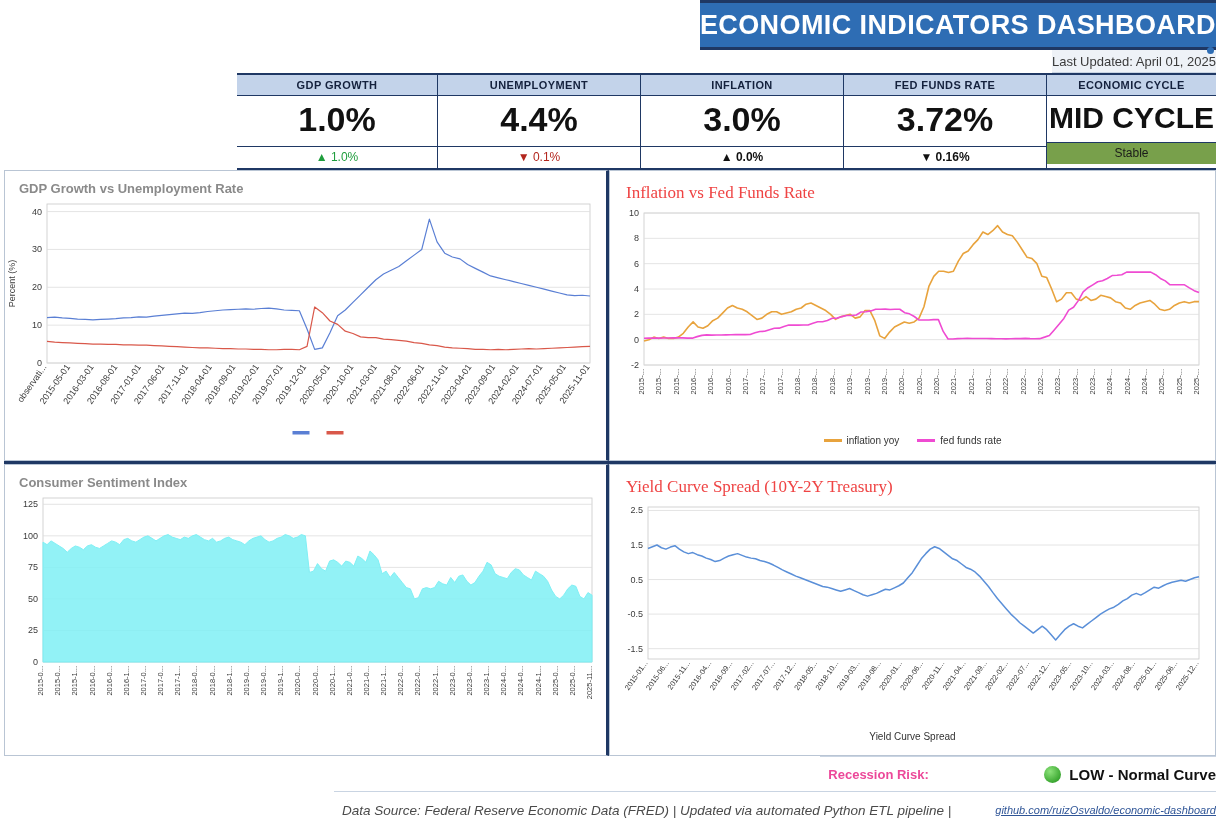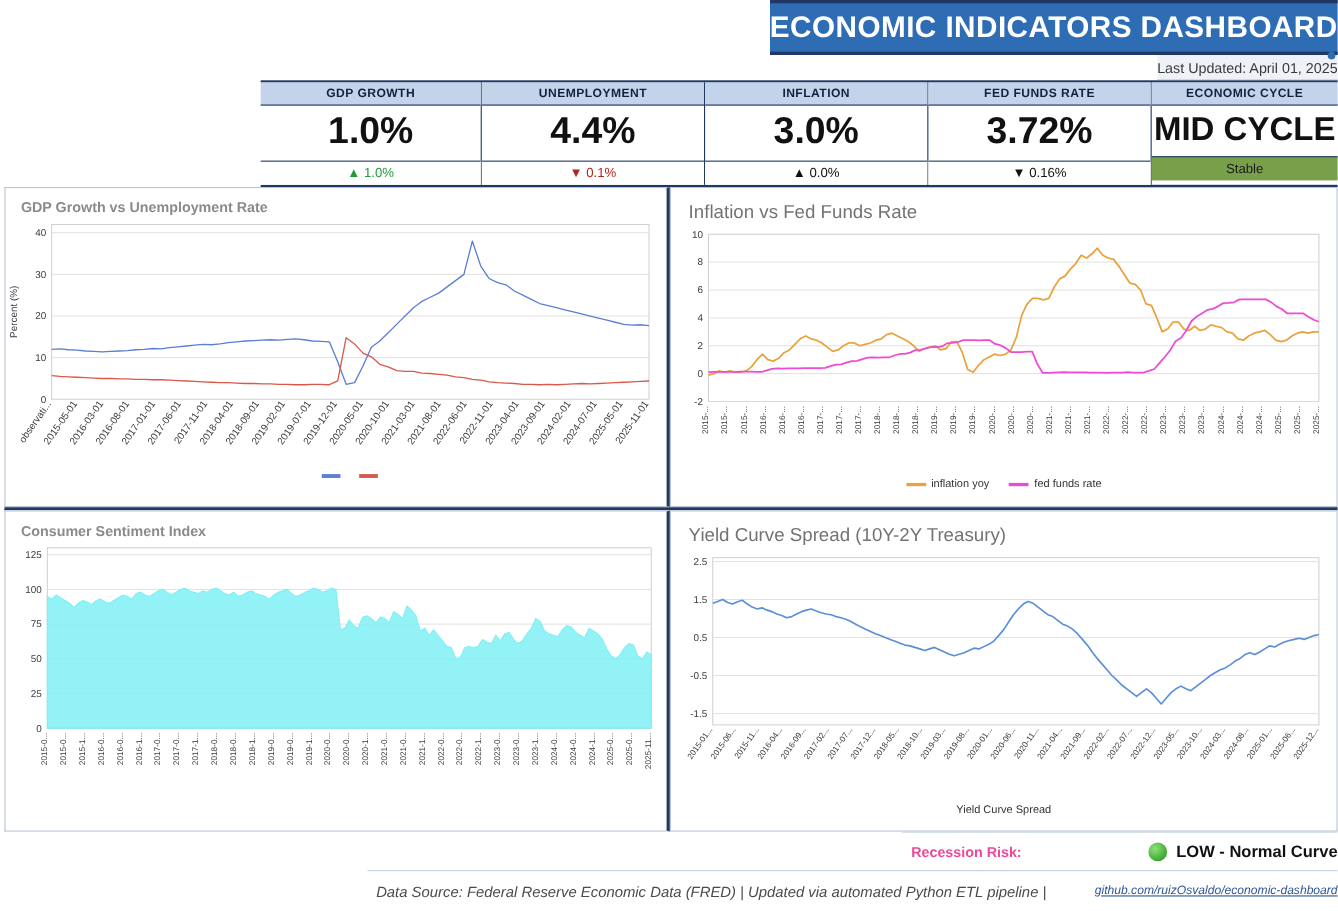--- a/index.html
+++ b/index.html
@@ -85,21 +85,21 @@
   .kpi-value.cycle { font-size: 30px; }
   .kpi-delta {
     text-align: center;
     font-size: 12px;
     padding: 3px 2px 4px 2px;
     border-top: 1px solid #1f3864;
     background: #ffffff;
   }
   .kpi-delta.up { color: #1f9d3d; }
   .kpi-delta.down { color: #b3261e; }
-  .kpi-delta.flat { color: #111111; }
+  .kpi-delta.flat { color: #111111; font-weight: bold; }
   .kpi-delta.badge {
     background: #78a04b;
     color: #1a1a1a;
     font-size: 12px;
   }
   .k1 { width: 201px; }
   .k2 { width: 203px; }
   .k3 { width: 203px; }
   .k4 { width: 203px; }
   .k5 { flex: 1; }
@@ -128,22 +128,23 @@
   .chart-cell.right { flex: 1; }
   .chart-title {
     font-size: 13px;
     font-weight: bold;
     color: #8a8a8a;
     padding: 10px 0 0 14px;
   }
   .chart-title.big {
     font-size: 17px;
     font-weight: normal;
-    color: #737373;
+    color: #ef4444;
     padding: 12px 0 0 16px;
+    font-family: Liberation Serif, serif;
   }
   .plot {
     position: relative;
     width: 100%;
   }
   svg { display: block; }
   .tick-text {
     font-size: 9px;
     fill: #3b3b3b;
     font-family: "Liberation Sans", sans-serif;

